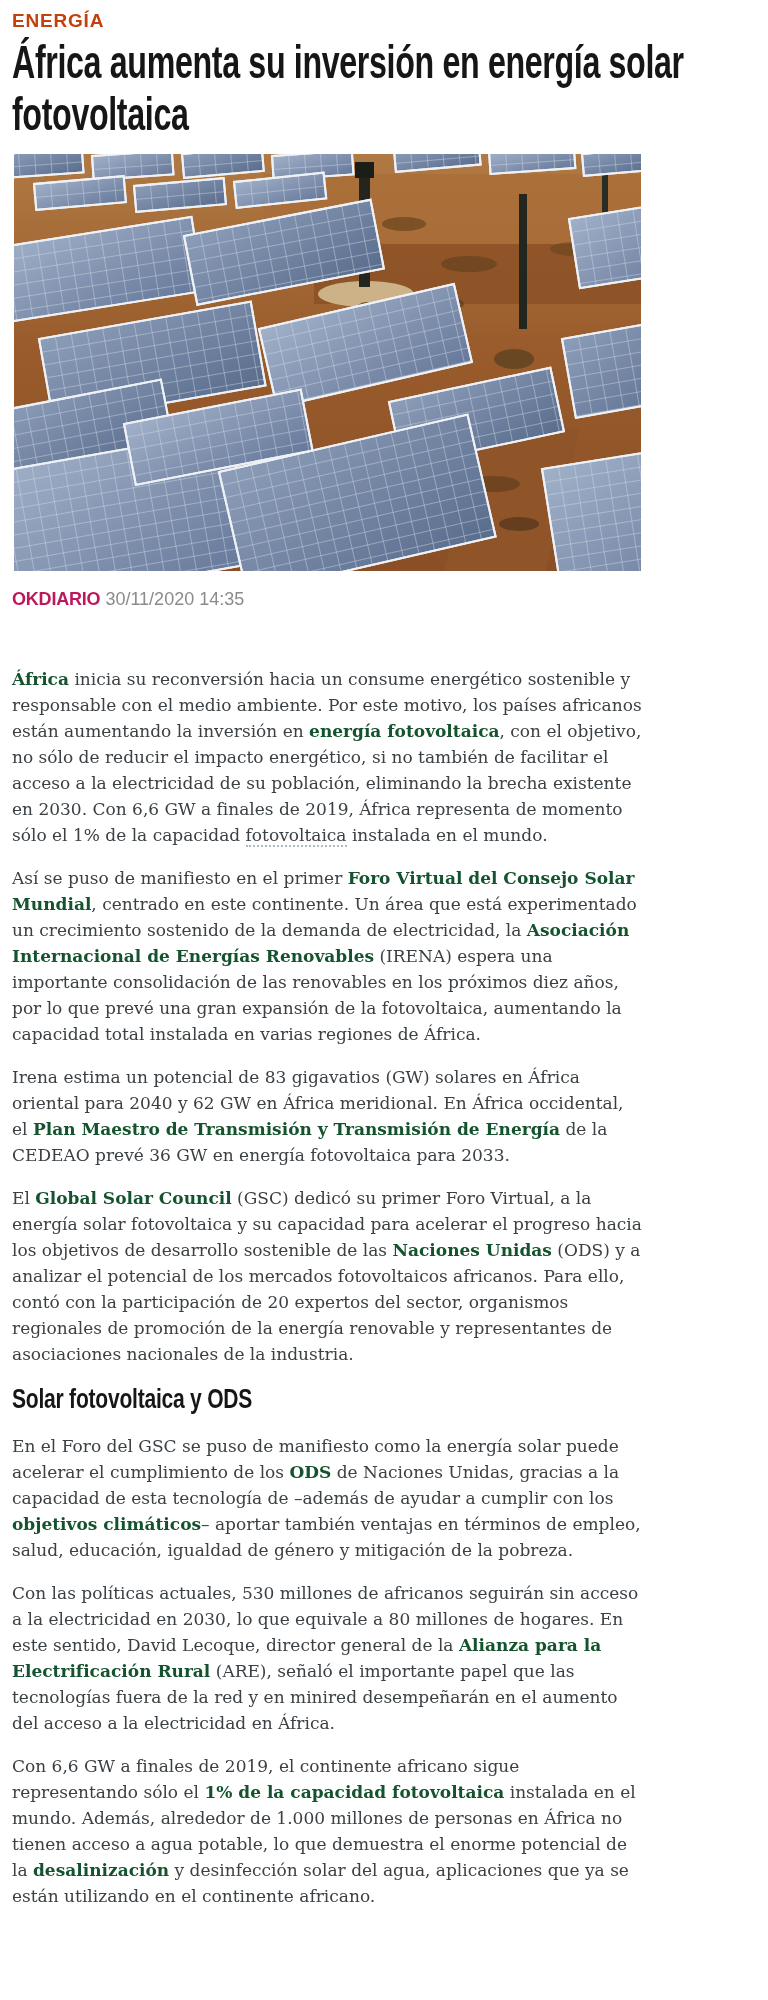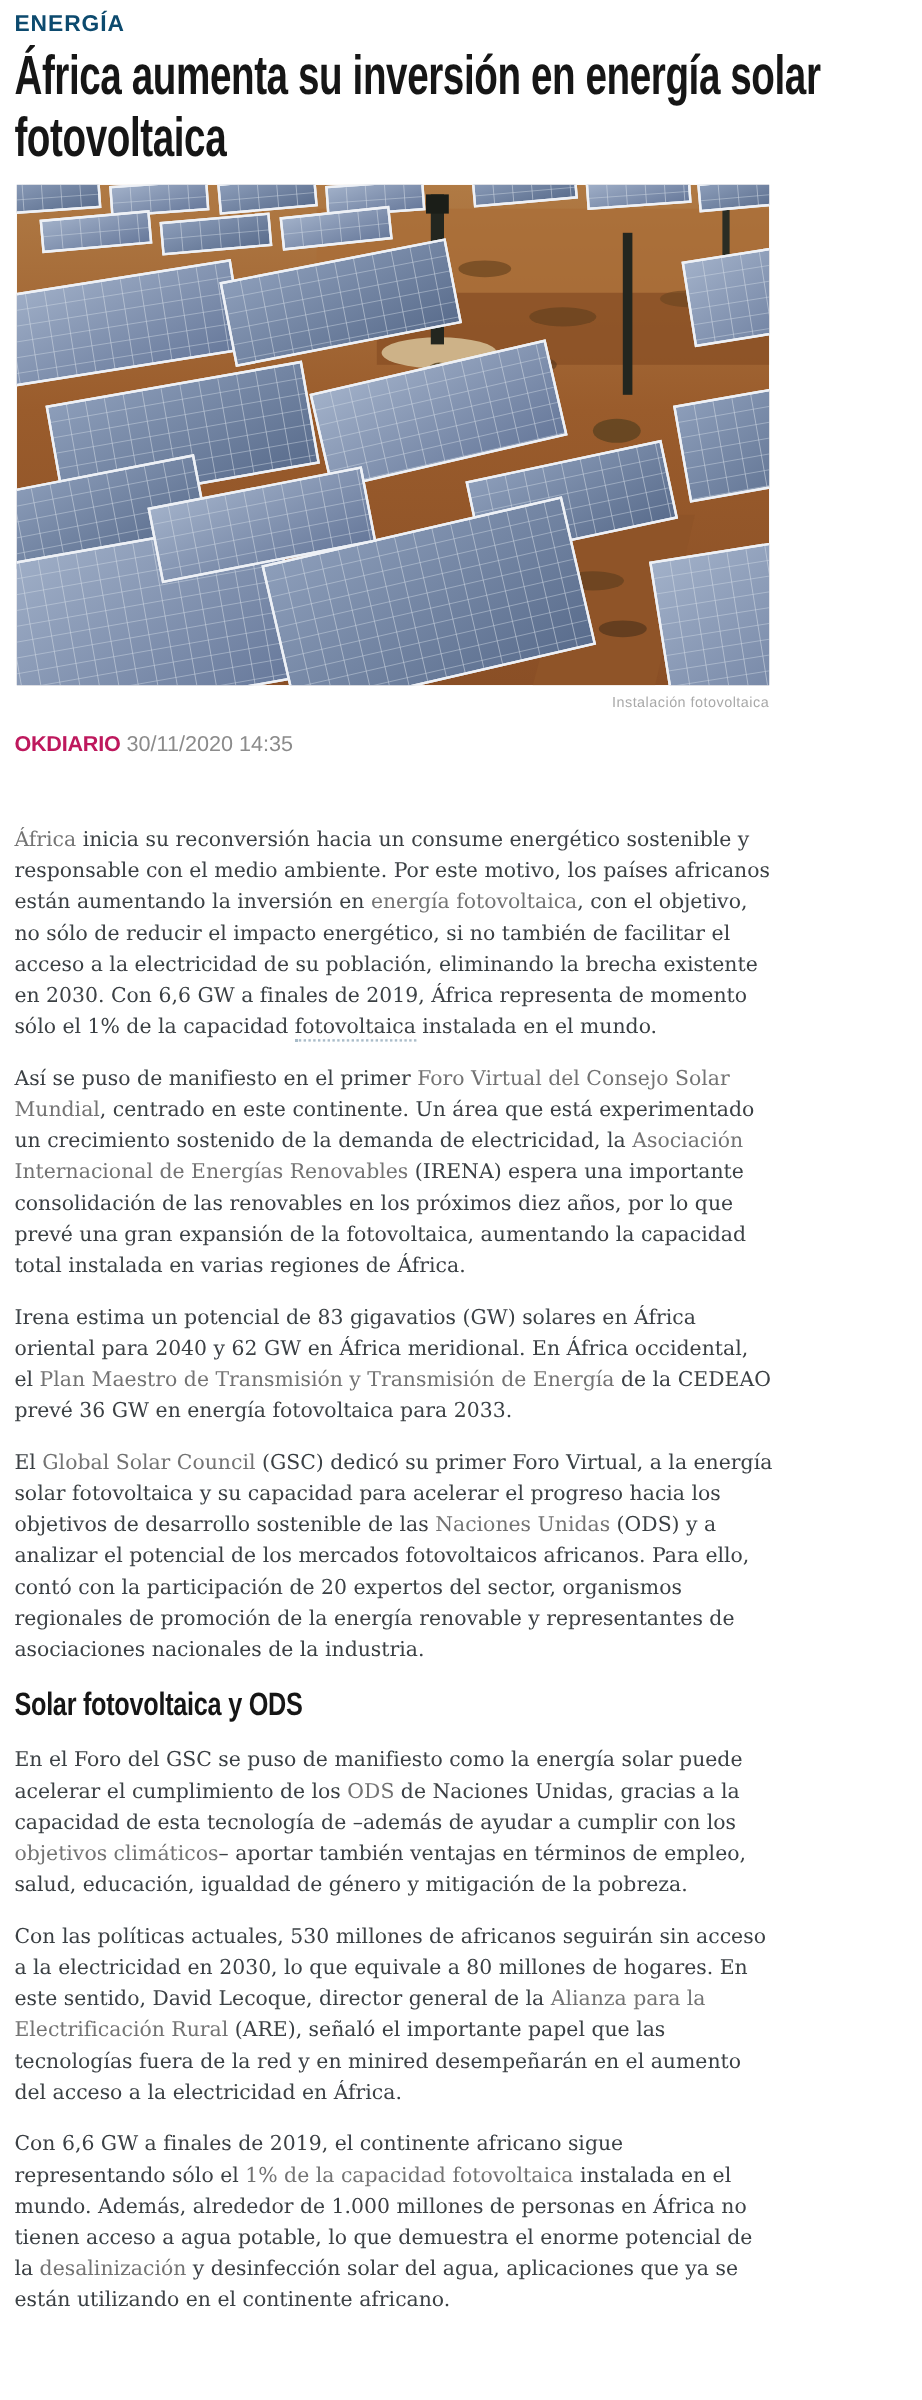--- a/index.html
+++ b/index.html
@@ -6,21 +6,21 @@
   .page {
     position:relative; width:768px; min-height:2000px; margin:0;
     background:#ffffff; overflow:hidden;
     font-family:"Liberation Sans", sans-serif;
   }
   .content { padding-left:12px; }
 
   .category {
     margin:10px 0 4px 0;
     font-size:19px; font-weight:700; letter-spacing:.8px;
-    color:#0c4a6e;
+    color:#c2410c;
   }
 
   .headline {
     margin:2px 0 0 0;
     font-size:46px; line-height:52px; font-weight:700; color:#161616;
     width:142.8%;
     transform:scaleX(0.70); transform-origin:0 0;
     letter-spacing:-.5px;
   }
 
@@ -34,21 +34,21 @@
   .byline { margin-top:17px; font-size:18px; line-height:22px; }
   .byline .author { font-weight:700; color:#be185d; letter-spacing:-.2px; }
   .byline .dateline { color:#8b8b8b; margin-left:5px; }
 
   .article {
     margin-top:56px; width:632px;
     font-family:"DejaVu Serif", serif;
     font-size:17px; line-height:26px; color:#3b4044;
   }
   .article p { margin:0 0 17px 0; }
-  .article strong { color:#737373; font-weight:400; }
+  .article strong { color:#14532d; font-weight:700; }
   .article a.body-link {
     color:#3b4044; text-decoration:none;
     border-bottom:2px dotted #a9bcc9;
     margin-top:24px;
   }
   h2.section-heading {
     font-family:"Liberation Sans", sans-serif;
     margin:10px 0 19px 0;
     font-size:27px; line-height:30px; font-weight:700; color:#161616;
     width:128%;
@@ -199,21 +199,20 @@
           <g transform="translate(528,315) rotate(-9)">
               <rect width="200" height="120" fill="url(#pg1)"></rect>
               <rect width="200" height="120" fill="url(#cells)"></rect>
             </g>
           <g transform="translate(110,270) rotate(-11)">
               <rect width="180" height="62" fill="url(#pg1)"></rect>
               <rect width="180" height="62" fill="url(#cells)"></rect>
             </g>
         </g>
       </svg>
-      <figcaption class="photo-caption">Instalación fotovoltaica</figcaption>
     </figure>
 
     <div class="byline">
       <span class="author">OKDIARIO</span><span class="dateline">30/11/2020 14:35</span>
     </div>
 
     <div class="article">
         <p><strong>África</strong><span> inicia su reconversión hacia un consume energético sostenible y responsable con el medio ambiente. Por este motivo, los países africanos están aumentando la inversión en </span><strong>energía fotovoltaica</strong><span>, con el objetivo, no sólo de reducir el impacto energético, si no también de facilitar el acceso a la electricidad de su población, eliminando la brecha existente en 2030. Con 6,6 GW a finales de 2019, África representa de momento sólo el 1% de la capacidad </span><a href="#" class="body-link">fotovoltaica</a><span> instalada en el mundo.</span></p>
         <p><span>Así se puso de manifiesto en el primer </span><strong>Foro Virtual del Consejo Solar Mundial</strong><span>, centrado en este continente. Un área que está experimentado un crecimiento sostenido de la demanda de electricidad, la </span><strong>Asociación Internacional de Energías Renovables</strong><span> (IRENA) espera una importante consolidación de las renovables en los próximos diez años, por lo que prevé una gran expansión de la fotovoltaica, aumentando la capacidad total instalada en varias regiones de África.</span></p>
         <p><span>Irena estima un potencial de 83 gigavatios (GW) solares en África oriental para 2040 y 62 GW en África meridional. En África occidental, el </span><strong>Plan Maestro de Transmisión y Transmisión de Energía</strong><span> de la CEDEAO prevé 36 GW en energía fotovoltaica para 2033.</span></p>

